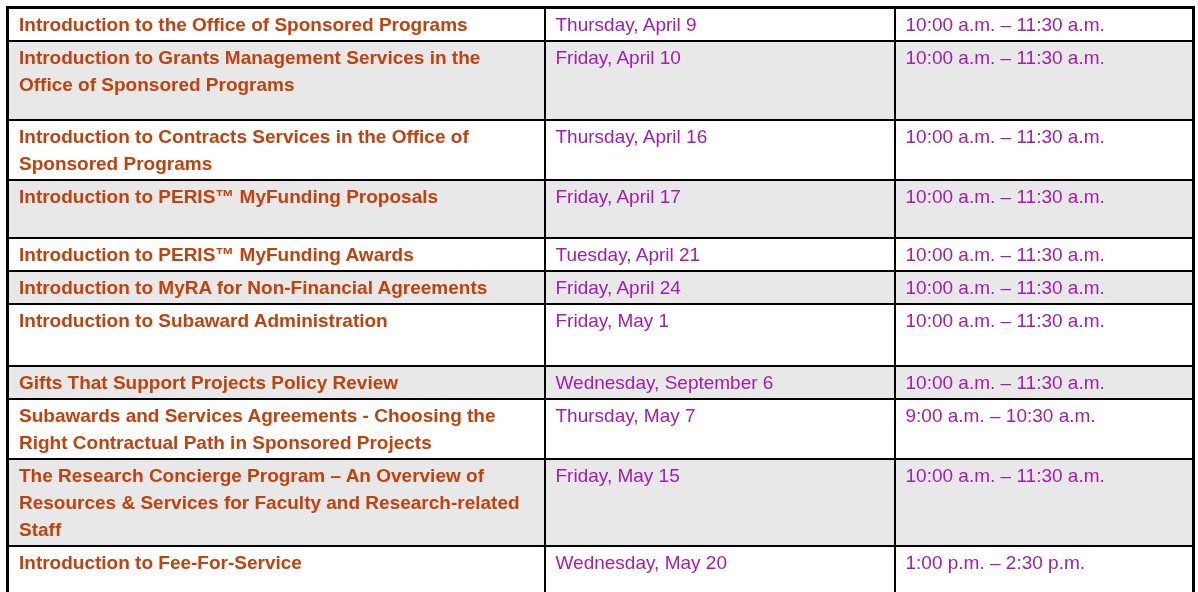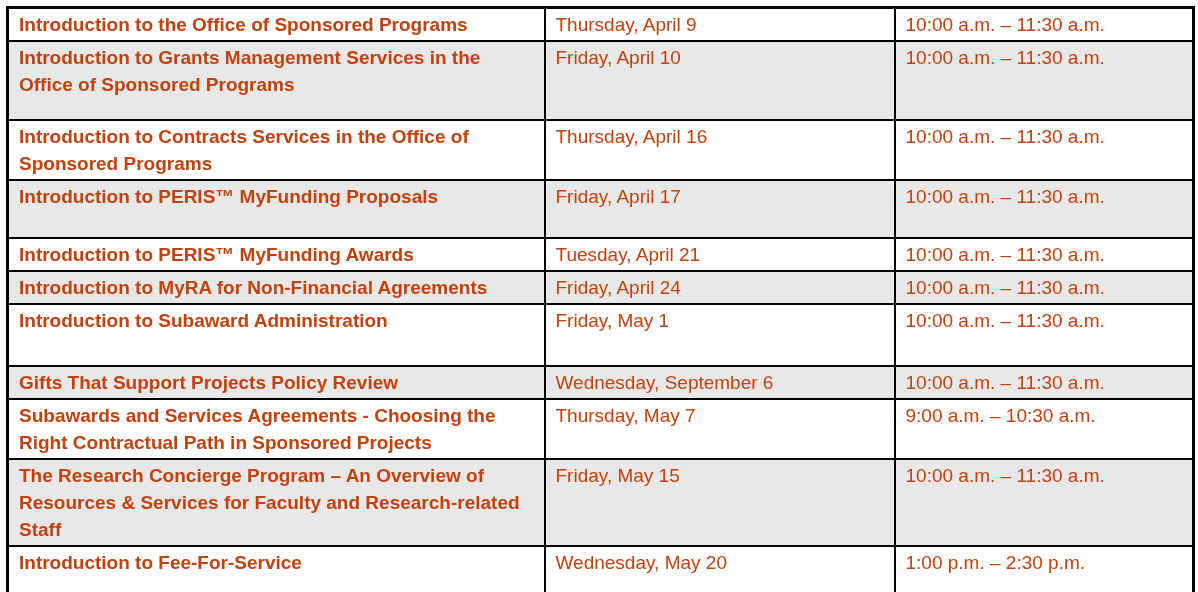--- a/index.html
+++ b/index.html
@@ -30,21 +30,21 @@
   col.c-title { width: 537px; }
   col.c-date  { width: 350px; }
   col.c-time  { width: 299px; }
 
   table.schedule td {
     border: 2px solid #000000;
     vertical-align: top;
     font-size: 19px;
     line-height: 27px;
     padding: 2px 8px 2px 10px;
-    color: #c2410c;
+    color: #a21caf;
     overflow: hidden;
     word-wrap: break-word;
   }
   table.schedule td.title-cell {
     font-weight: bold;
     color: #c2410c;
   }
   
   table.schedule tr:nth-child(even) td { background: #e8e8e8; }
   table.schedule tr:nth-child(odd)  td { background: #ffffff; }

